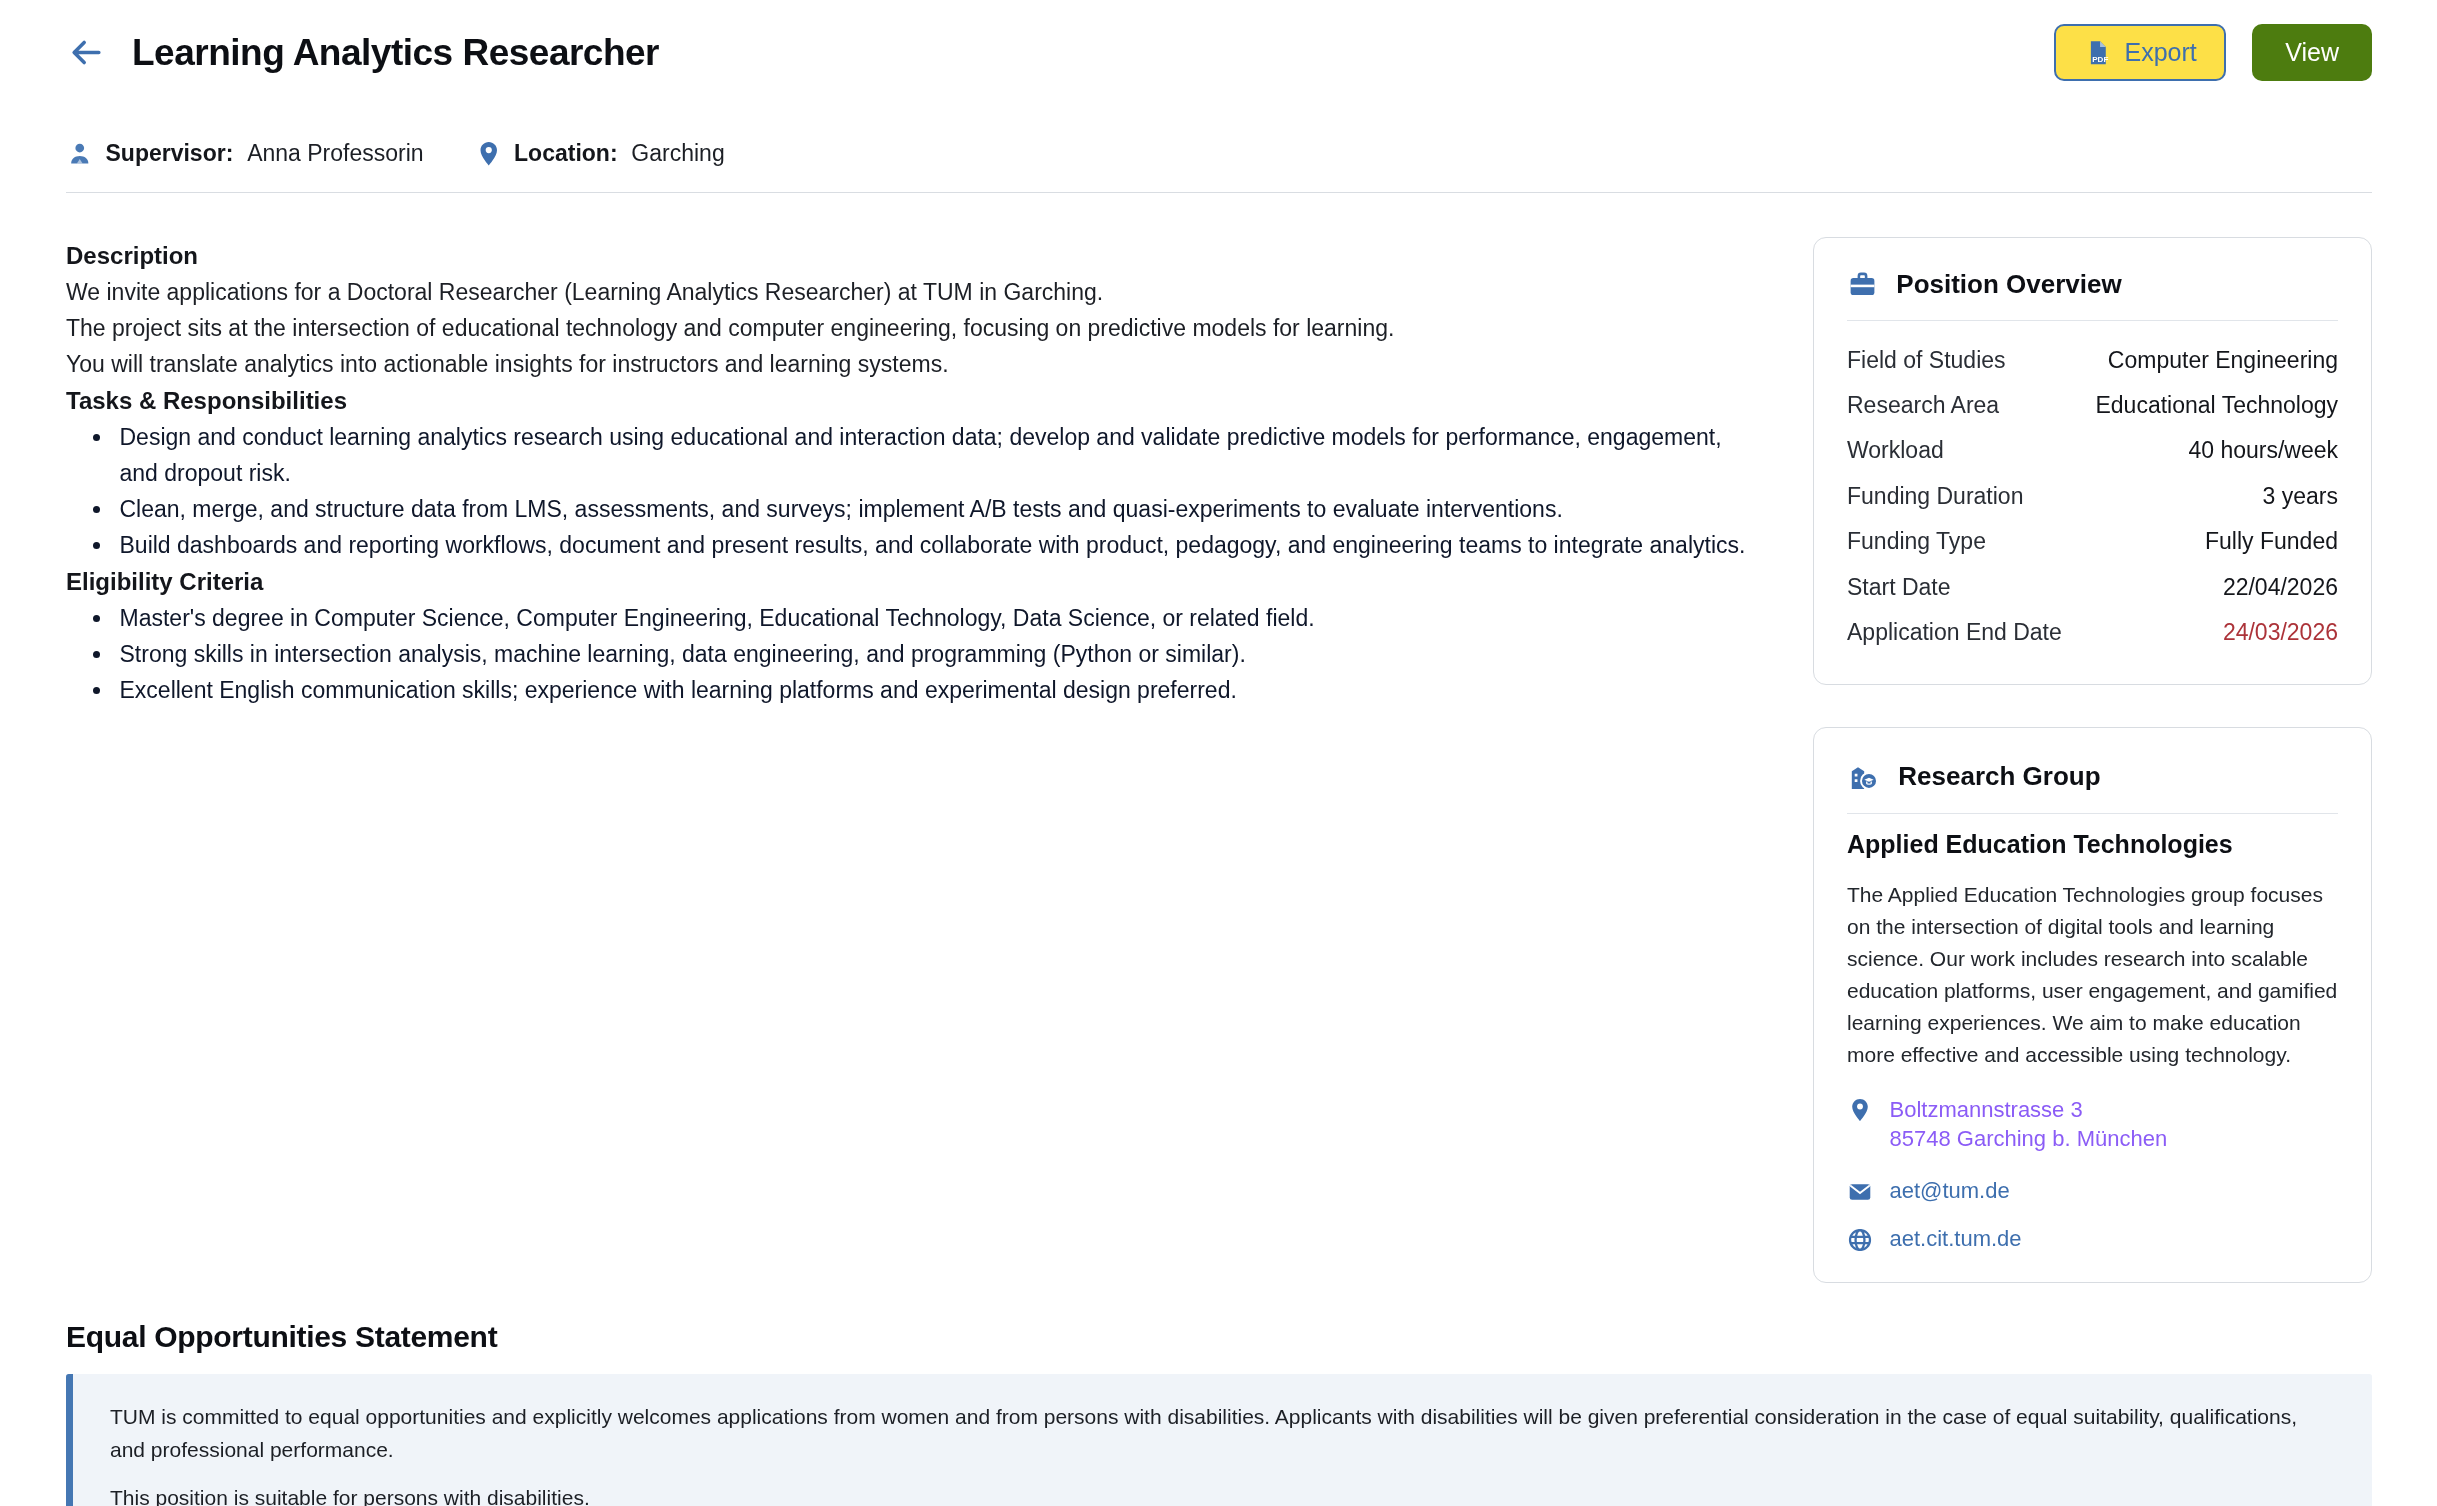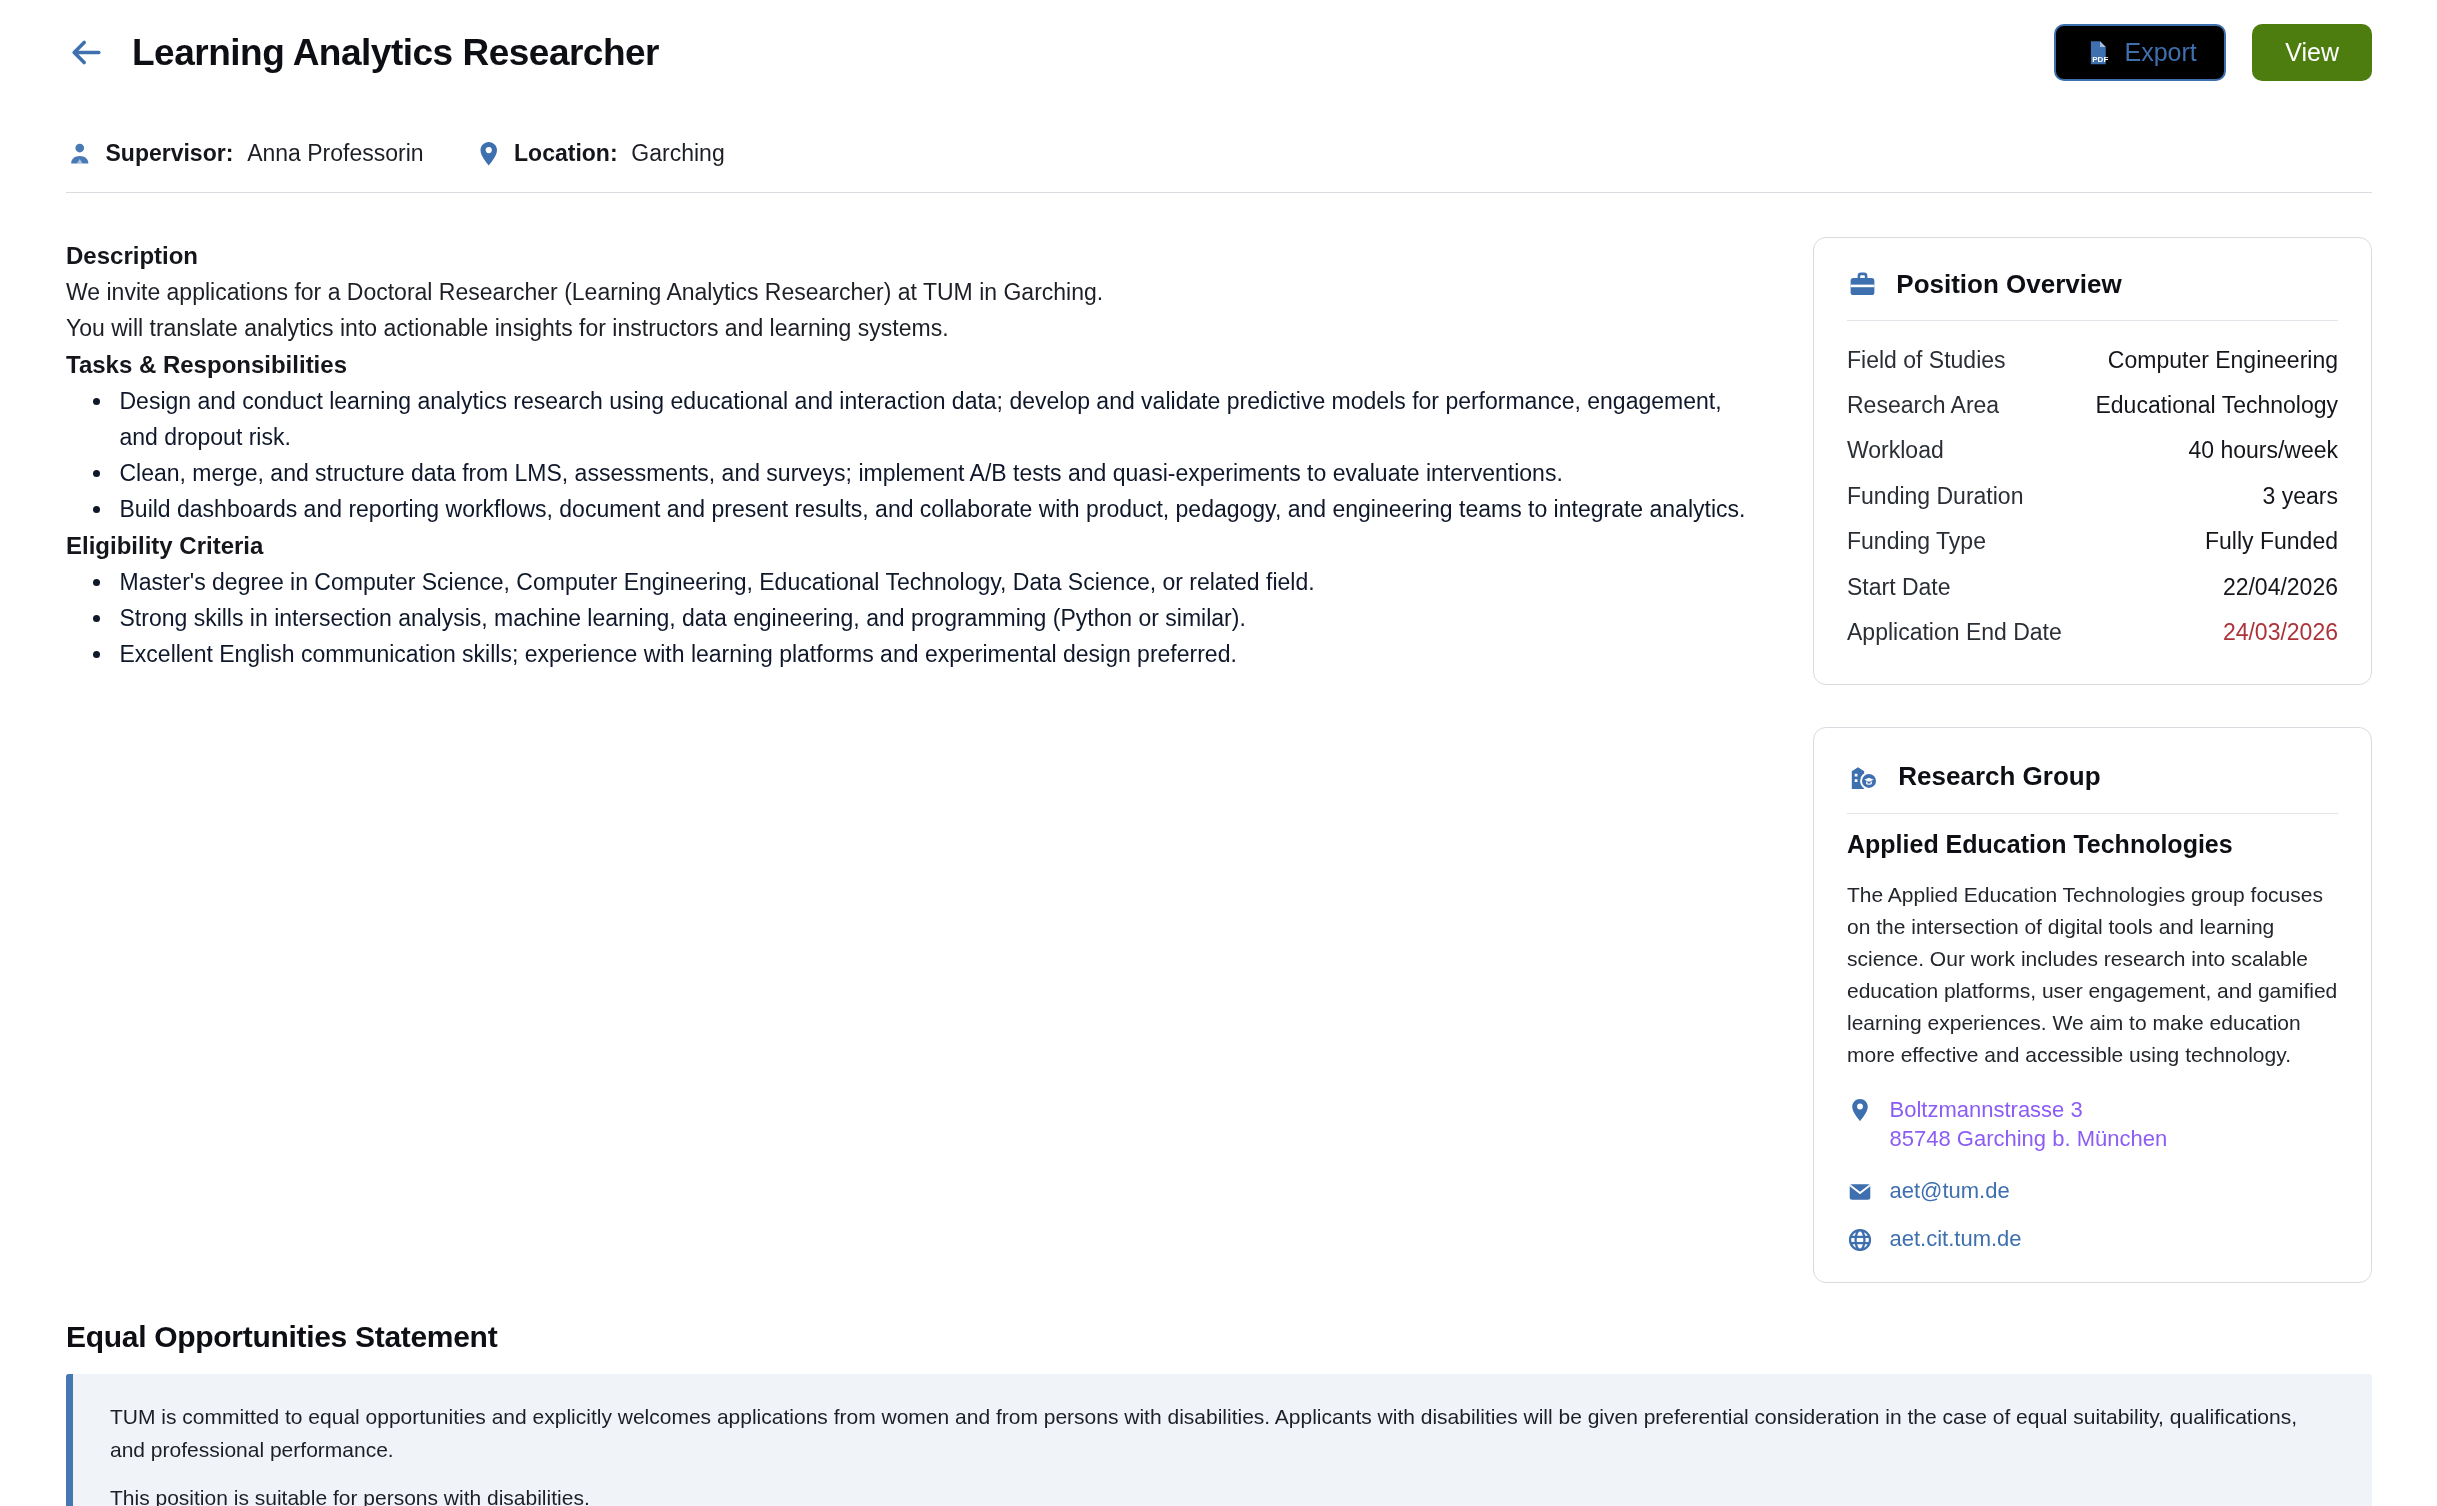--- a/index.html
+++ b/index.html
@@ -23,21 +23,21 @@
   .page-title {
     font-size: 37px; font-weight: 700; color: #0d0f14; letter-spacing: -0.5px;
   }
   .title-spacer { flex: 1; }
   .btn {
     height: 57px; border-radius: 10px; font-size: 25px; font-weight: 500;
     display: flex; align-items: center; justify-content: center; gap: 13px;
     cursor: pointer; font-family: inherit;
   }
   .btn-outline {
-    background: #000000; color: #3e6fae; border: 2.7px solid #3e6fae; padding: 0 27.5px;
+    background: #fde047; color: #3e6fae; border: 2.7px solid #3e6fae; padding: 0 27.5px;
   }
   .btn-solid {
     background: #4d7c0f; color: #ffffff; border: none; padding: 0 33px;
   }
   .meta-row {
     display: flex; align-items: center; gap: 51px; margin-top: 22px; font-size: 23px;
   }
   .meta-item { display: flex; align-items: center; gap: 12px; margin-top: 37px; }
   .meta-label { font-weight: 700; color: #14161b; }
   .meta-value { color: #1c1f25; margin-left: 1.8px; }
@@ -144,20 +144,21 @@
 
     <hr class="header-divider">
   </div>
 
   <div class="main">
 
     <div class="left-col">
 
       <h3 class="sub-heading">Description</h3>
       <p class="body-p">We invite applications for a Doctoral Researcher (Learning Analytics Researcher) at TUM in Garching.</p>
+      <p class="body-p">The project sits at the intersection of educational technology and computer engineering, focusing on predictive models for learning.</p>
       <p class="body-p">You will translate analytics into actionable insights for instructors and learning systems.</p>
 
       <h3 class="sub-heading">Tasks &amp; Responsibilities</h3>
       <ul class="bullet-list">
         <li>Design and conduct learning analytics research using educational and interaction data; develop and validate predictive models for performance, engagement, and dropout risk.</li>
         <li>Clean, merge, and structure data from LMS, assessments, and surveys; implement A/B tests and quasi-experiments to evaluate interventions.</li>
         <li>Build dashboards and reporting workflows, document and present results, and collaborate with product, pedagogy, and engineering teams to integrate analytics.</li>
       </ul>
 
       <h3 class="sub-heading">Eligibility Criteria</h3>

